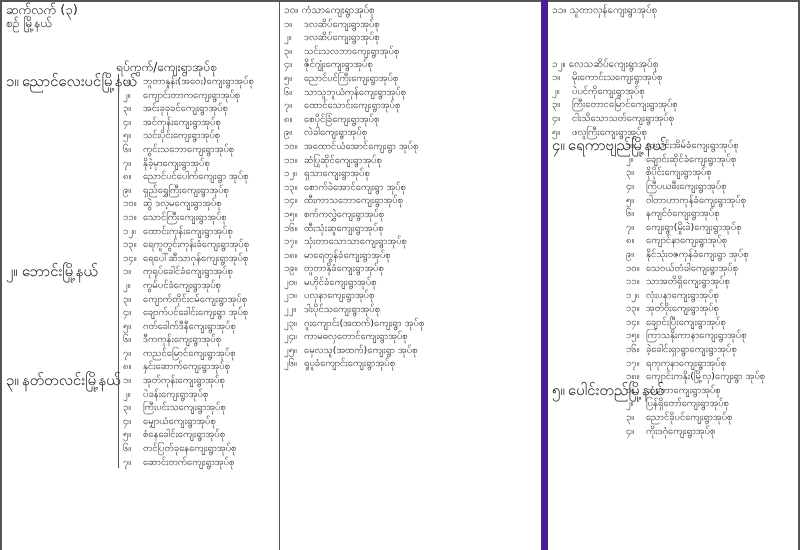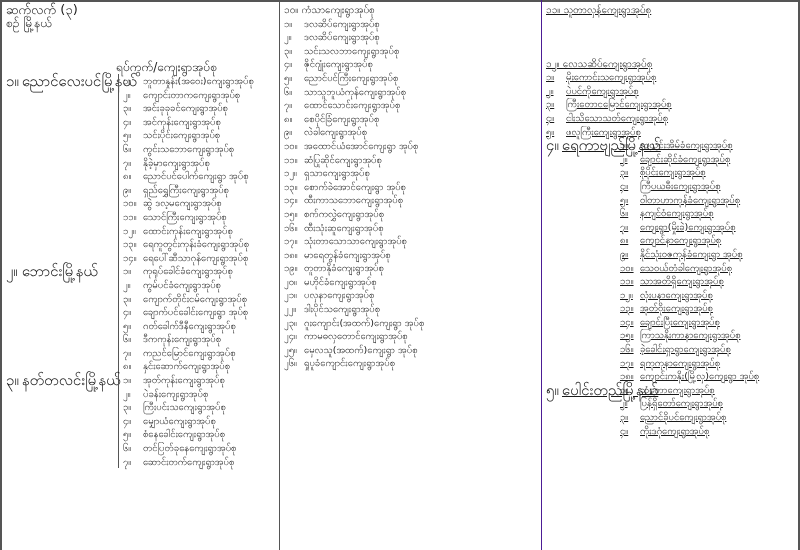--- a/index.html
+++ b/index.html
@@ -26,21 +26,21 @@
     display:flex;
     flex-direction:row;
   }
   .col{
     position:relative;
     box-sizing:border-box;
     padding:3px 4px 0 4px;
   }
   .col1{width:277px;}
   .col2{width:262px;border-left:1px solid #555;}
-  .col3{width:238px;border-left:1px solid #4c1d95;text-decoration:underline;}
+  .col3{width:238px;border-left:7px solid #4c1d95;}
 
   .hdr{
     font-size:13px;
     line-height:13px;
     margin-bottom:1px;
     white-space:nowrap;
   }
   .hdr-row{
     display:flex;
     font-size:12px;

